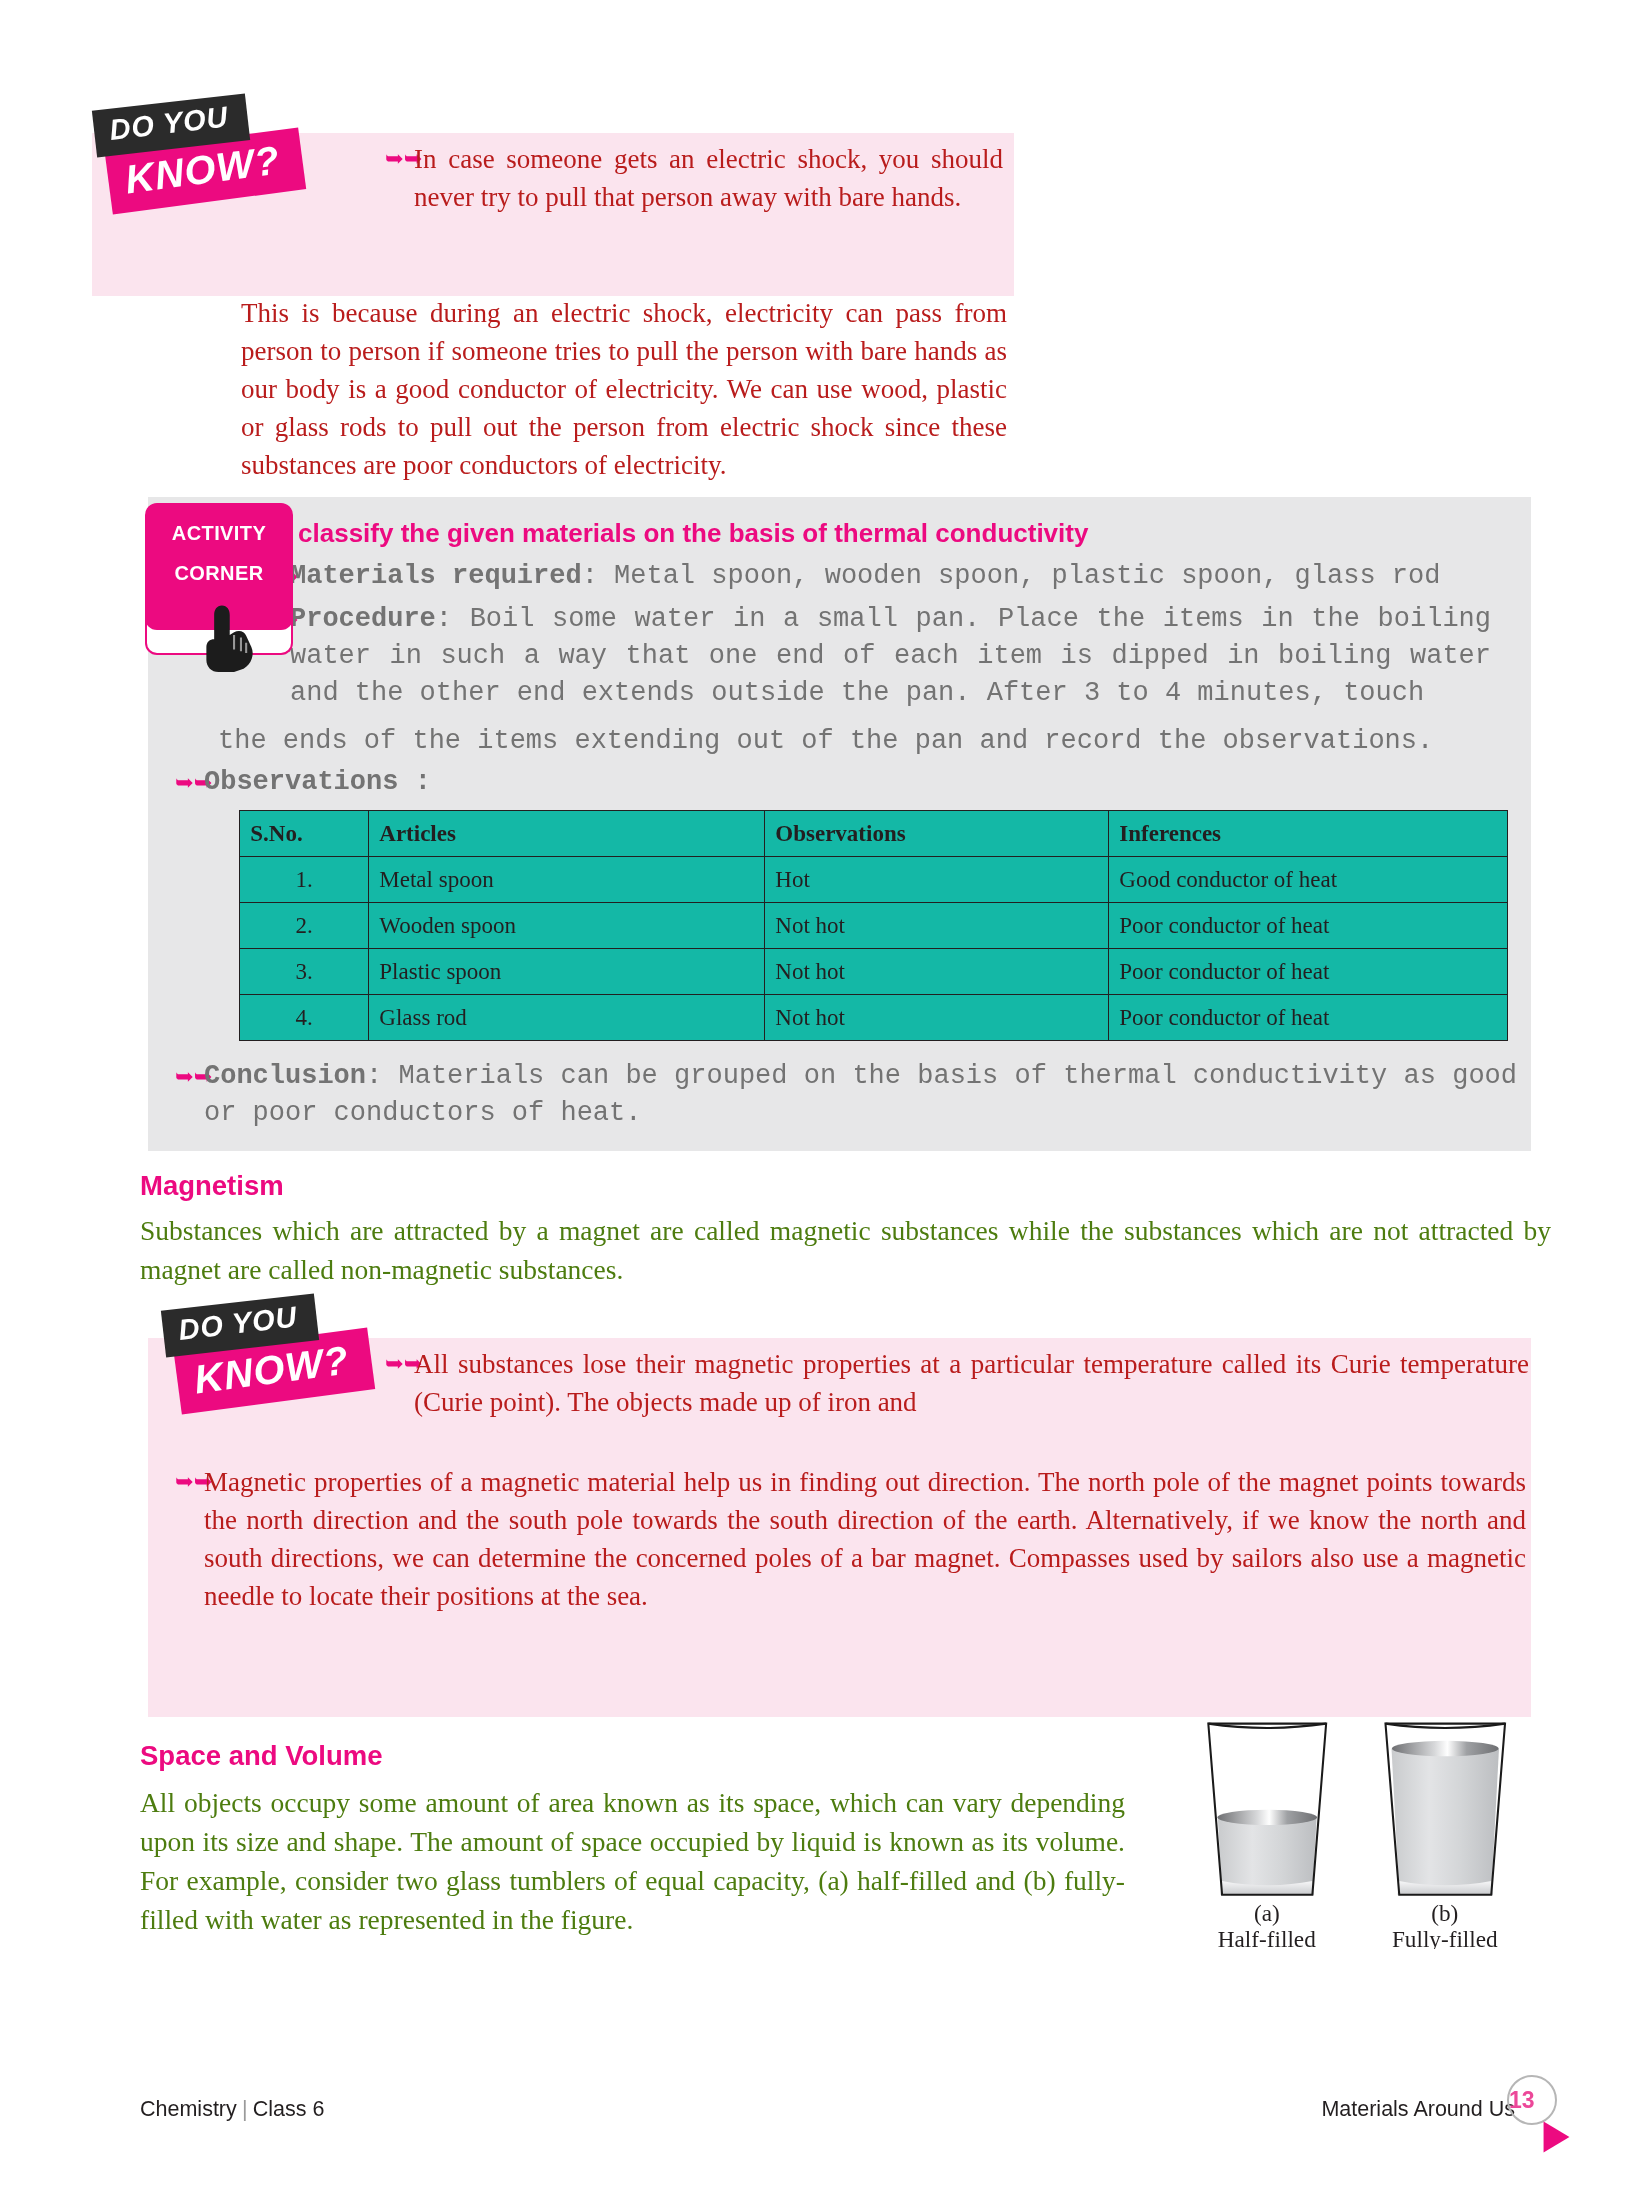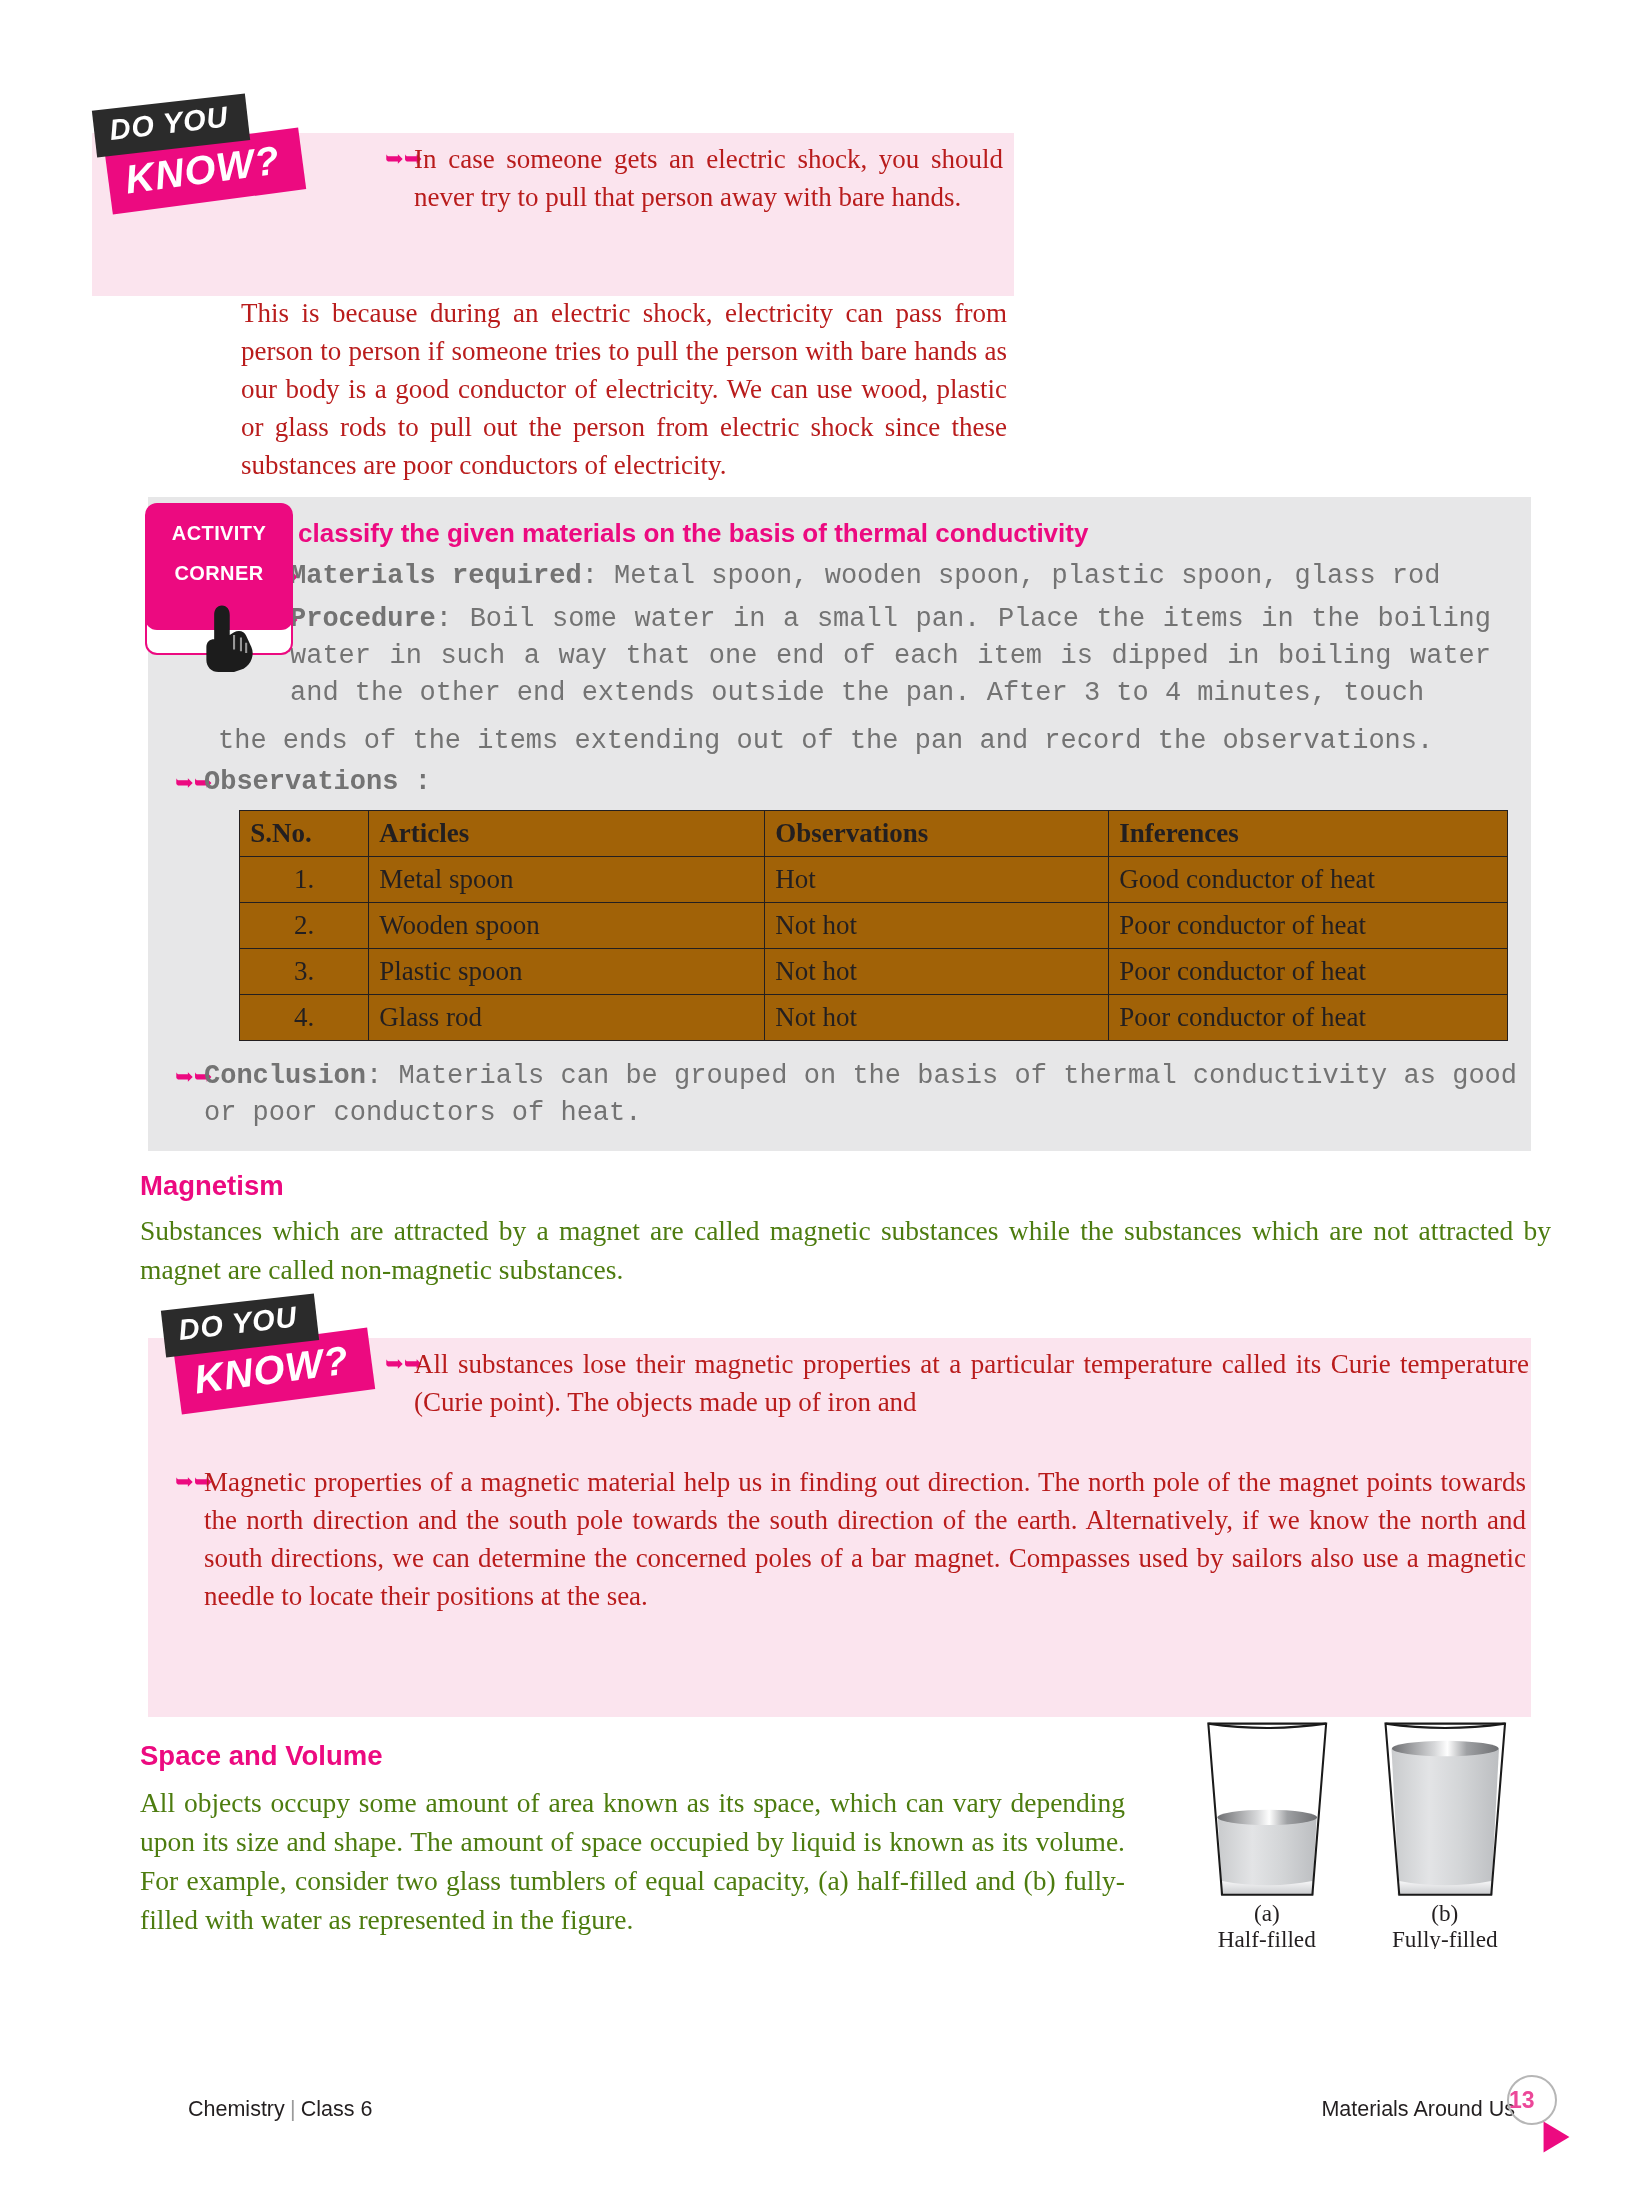--- a/index.html
+++ b/index.html
@@ -114,22 +114,22 @@
     line-height:37px;
     color:#737373;
   }
   .ac-body b { font-weight:bold; }
 
   
   table.obs {
     position:absolute;
     border-collapse:collapse;
     font-family:"Liberation Serif", serif;
-    font-size:27px;
-    background:#a16207;
+    font-size:23px;
+    background:#14b8a6;
   }
   table.obs td, table.obs th {
     border:1.7px solid #231f20;
     padding:4.3px 10.3px;
     text-align:left;
     font-weight:normal;
     height:46px;
     vertical-align:middle;
   }
   table.obs th { font-weight:bold; }
@@ -151,21 +151,20 @@
     color:#4d7c0f;
     text-align:justify;
   }
 
   
   .footer-left, .footer-right {
     position:absolute;
     font-family:"Liberation Sans", sans-serif;
     font-size:21.5px;
     color:#231f20;
-    margin-left:48px;
   }
   .footer-left .sep { color:#9a9a9a; margin:0 5.2px; }
   .pagecircle {
     position:absolute;
     width:50px; height:50px;
     border-radius:50%;
     border:2.6px solid #b6b6b6;
     display:flex; align-items:center; justify-content:flex-start;
     font-family:"Liberation Sans", sans-serif;
     font-weight:bold; font-size:23px; color:#ec4899;

